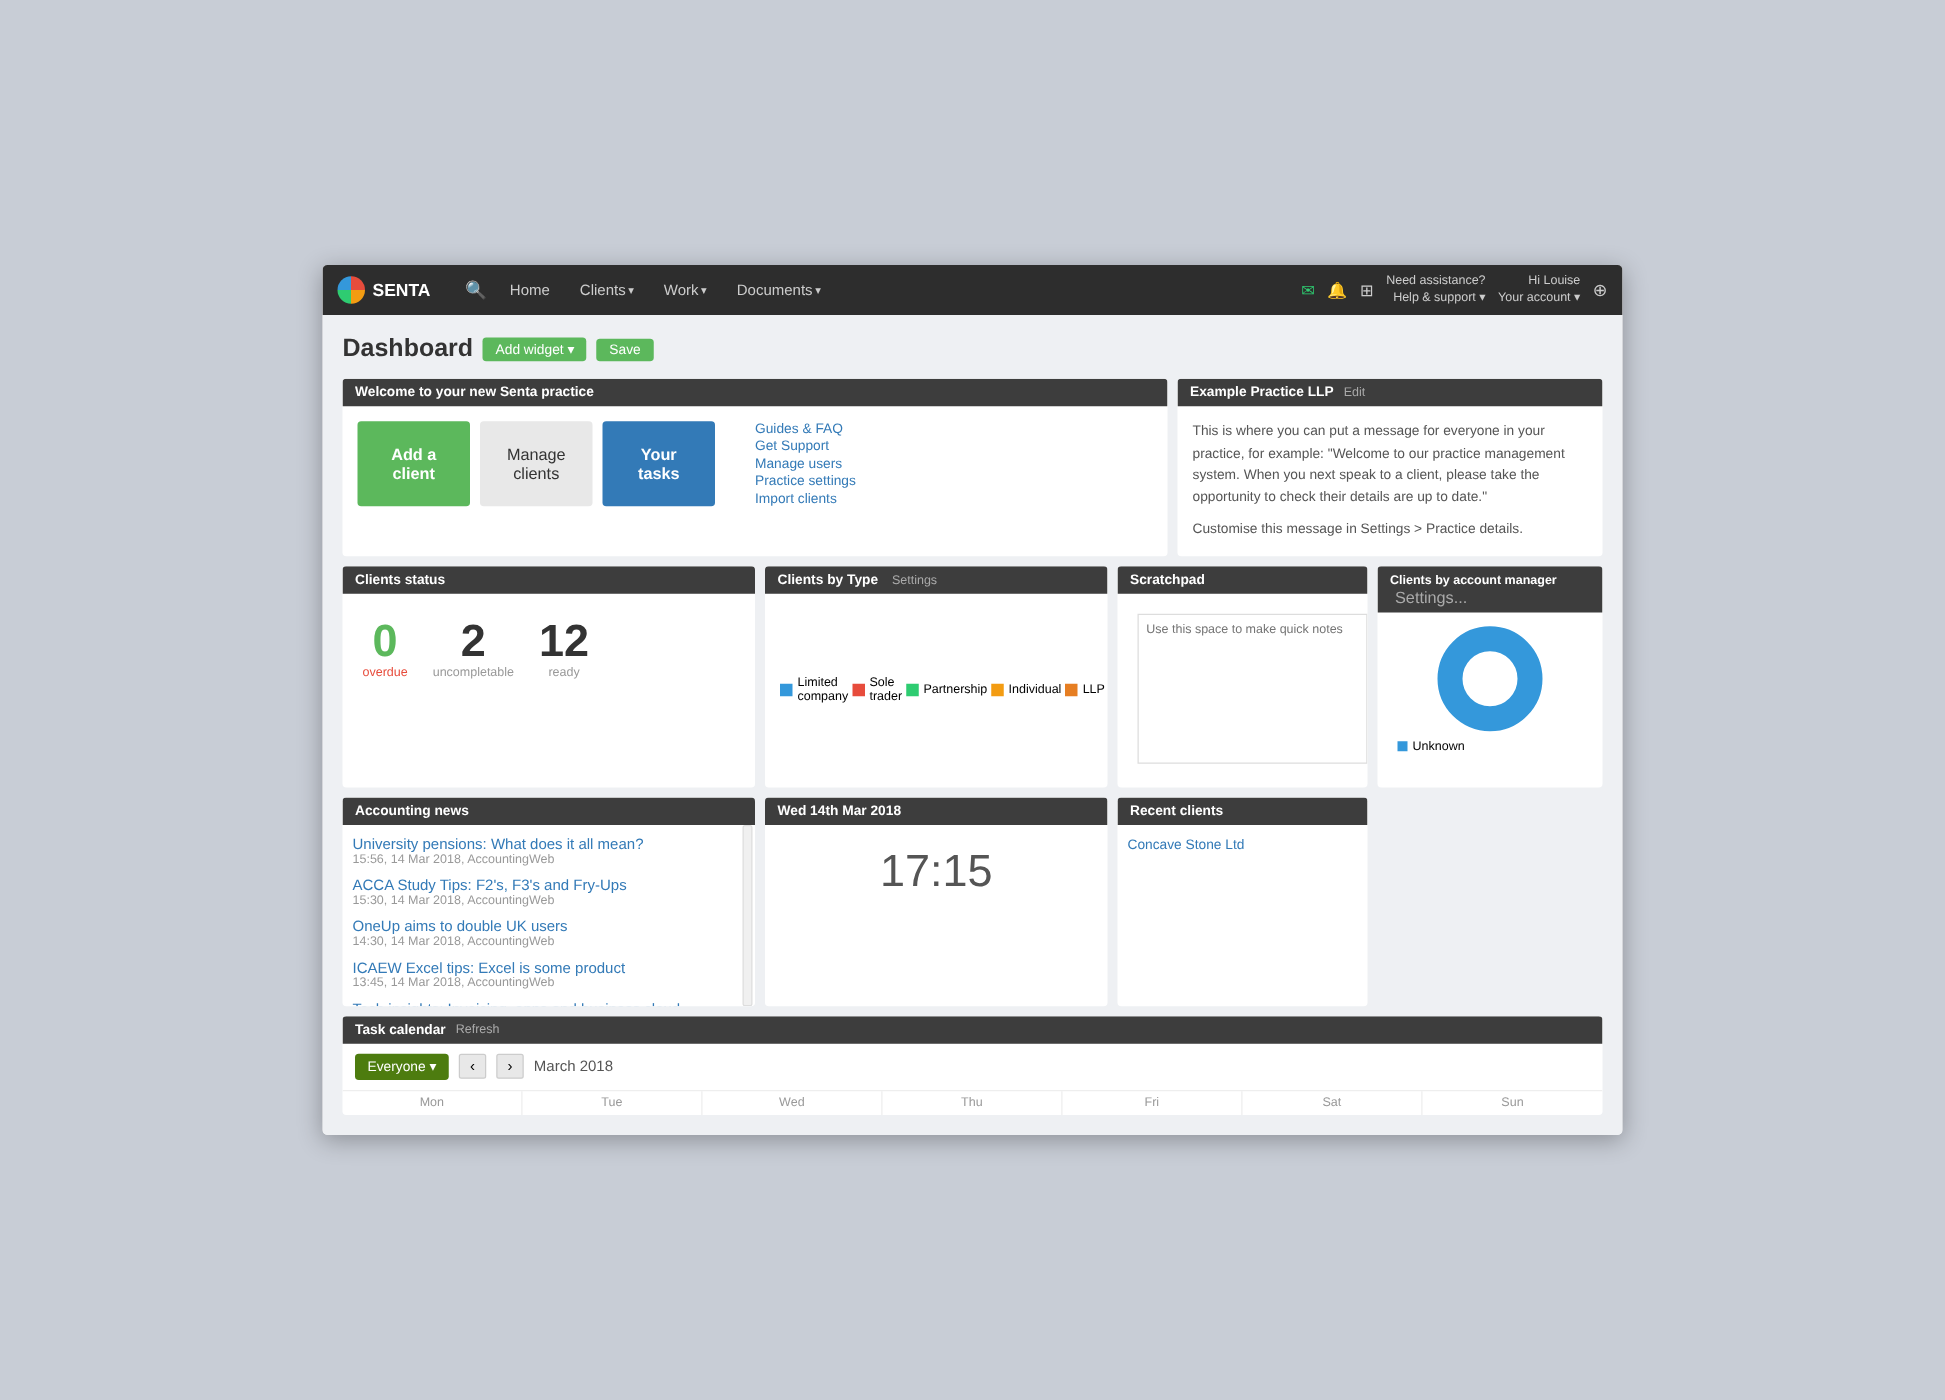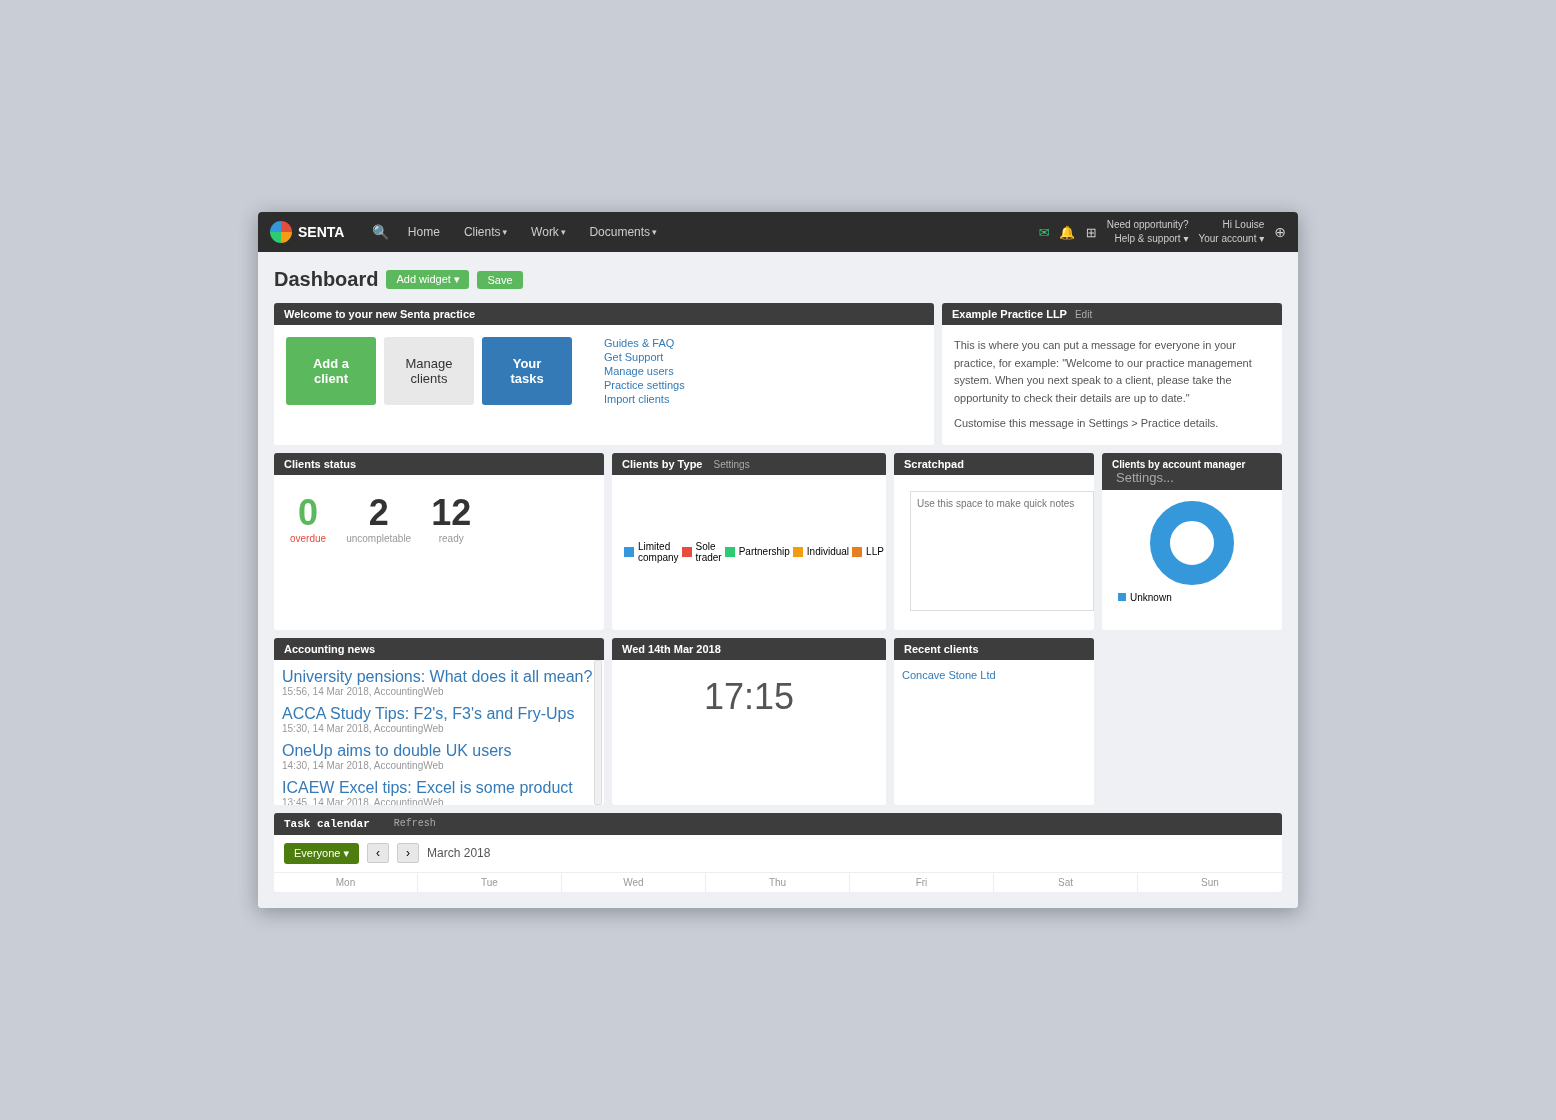--- a/index.html
+++ b/index.html
@@ -321,21 +321,21 @@
     }
     .news-body {
       padding: 8px;
       max-height: 145px;
       overflow: hidden;
       position: relative;
     }
     .news-item {
       margin-bottom: 8px;
     }
-    .news-item a { color: #337ab7; text-decoration: none; font-size: 16px; text-align: center; }
+    .news-item a { color: #337ab7; text-decoration: none; font-size: 12px; text-align: center; }
     .news-item-meta { color: #999; font-size: 10px; }
     .news-scroll-indicator {
       position: absolute;
       right: 2px;
       top: 0;
       bottom: 0;
       width: 8px;
       background: #f0f0f0;
       border: 1px solid #ddd;
       border-radius: 2px;
@@ -356,22 +356,21 @@
       grid-column: 1 / -1;
     }
     .task-calendar-header {
       background: #3d3d3d;
       color: white;
       padding: 5px 10px;
       font-size: 11px;
       font-weight: bold;
       display: flex;
       align-items: flex-start;
-      gap: 24px;
-      font-family: Liberation Mono, monospace;
+      gap: 8px;
     }
     .refresh-link { color: #aaa; font-size: 10px; font-weight: normal; cursor: pointer; }
     .calendar-controls {
       display: flex;
       align-items: center;
       gap: 8px;
       padding: 8px 10px;
     }
     .btn-everyone {
       background: #4d7c0f;
@@ -432,21 +431,21 @@
       <a class="nav-link">
         <span>Documents</span>
         <span style="font-size:9px;margin-left:2px;">▾</span>
       </a>
     </div>
     <div class="nav-right">
       <span class="nav-icon active">✉</span>
       <span class="nav-icon">🔔</span>
       <span class="nav-icon">⊞</span>
       <div class="nav-help">
-        <span>Need opportunity?</span>
+        <span>Need assistance?</span>
         <a>Help &amp; support ▾</a>
       </div>
       <div class="nav-account">
         <span>Hi Louise</span>
         <a>Your account ▾</a>
       </div>
       <span class="nav-share-icon">⊕</span>
     </div>
   </nav>
 

